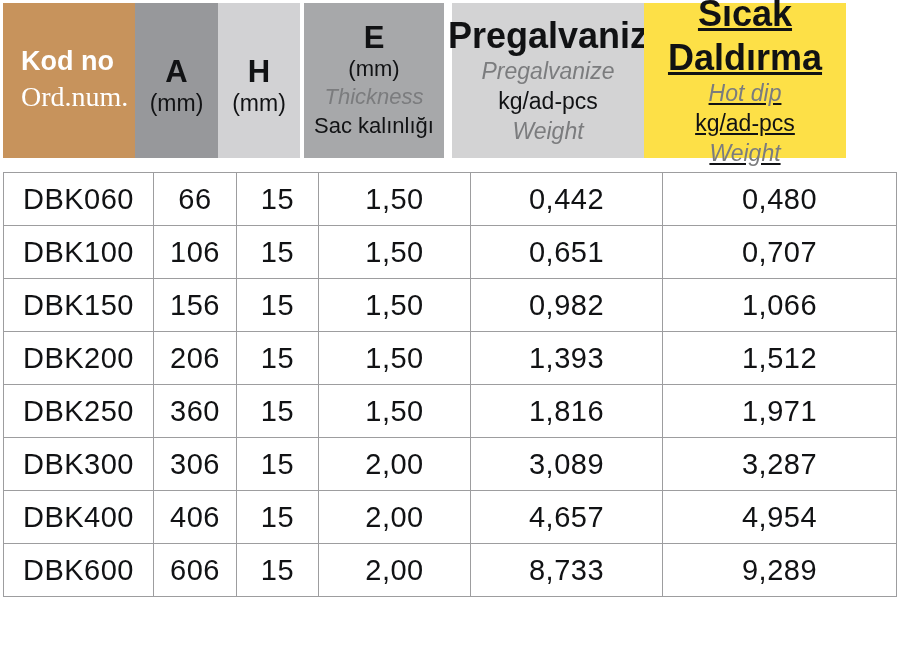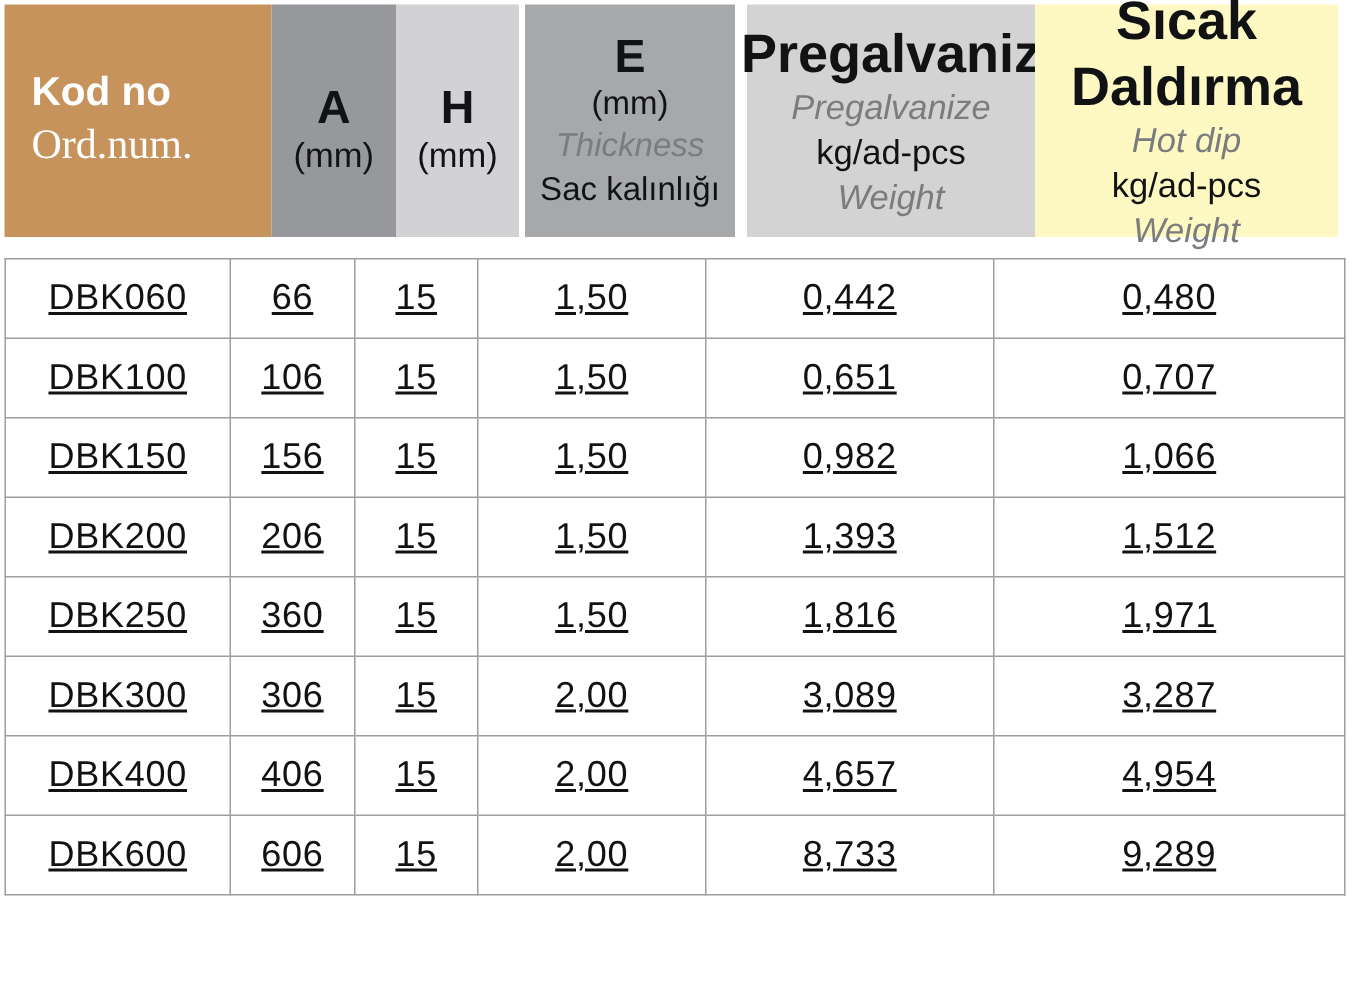--- a/index.html
+++ b/index.html
@@ -25,32 +25,32 @@
   .hcell {
     display: flex;
     flex-direction: column;
     justify-content: center;
     align-items: center;
     text-align: center;
     color: #111214;
     box-sizing: border-box;
   }
   .hcell-kod {
-    width: 178px;
+    width: 132px;
     background: #C7935C;
     align-items: flex-start;
     text-align: left;
     padding-left: 18px;
     color: #ffffff;
   }
   .hcell-a { width: 83px; background: #97989B; padding-top: 12px; }
   .hcell-h { width: 82px; background: #D2D2D4; padding-top: 12px; }
   .hcell-e { width: 140px; background: #A7A8AA; margin: 0 8px 0 4px; }
   .hcell-preg  { width: 192px; background: #D3D3D4; }
-  .hcell-sicak { width: 202px; background: #fef9c3; }
+  .hcell-sicak { width: 202px; background: #fde047; text-decoration: underline; }
 
   .h-title      { font-size: 36px; font-weight: bold; line-height: 1.2; }
   .h-title-big  { font-size: 31px; font-weight: bold; line-height: 1.1; }
   .h-sub        { font-size: 28px; line-height: 1.35; font-family: Liberation Serif, serif; }
   .h-unit       { font-size: 23px; line-height: 1.3; }
   .h-unit-sm    { font-size: 22px; line-height: 1.28; }
   .h-muted      { color: #7B7C7E; font-style: italic; }
   .hcell-kod .h-title { font-size: 27px; }
 
   
@@ -58,25 +58,24 @@
     margin: 14px 3px 0 3px;
     border-collapse: collapse;
     table-layout: fixed;
     width: 893px;
   }
   .data-table td {
     border: 1px solid #9D9D9F;
     height: 52px;
     text-align: center;
     vertical-align: middle;
-    font-size: 24px;
+    font-size: 29px;
     color: #111214;
     padding: 0;
     letter-spacing: 0.5px;
-    text-decoration: underline;
   }
   col.c1 { width: 150px; }
   col.c2 { width: 83px; }
   col.c3 { width: 82px; }
   col.c4 { width: 152px; }
   col.c5 { width: 192px; }
   col.c6 { width: 234px; }
 </style>
 </head>
 <body>

